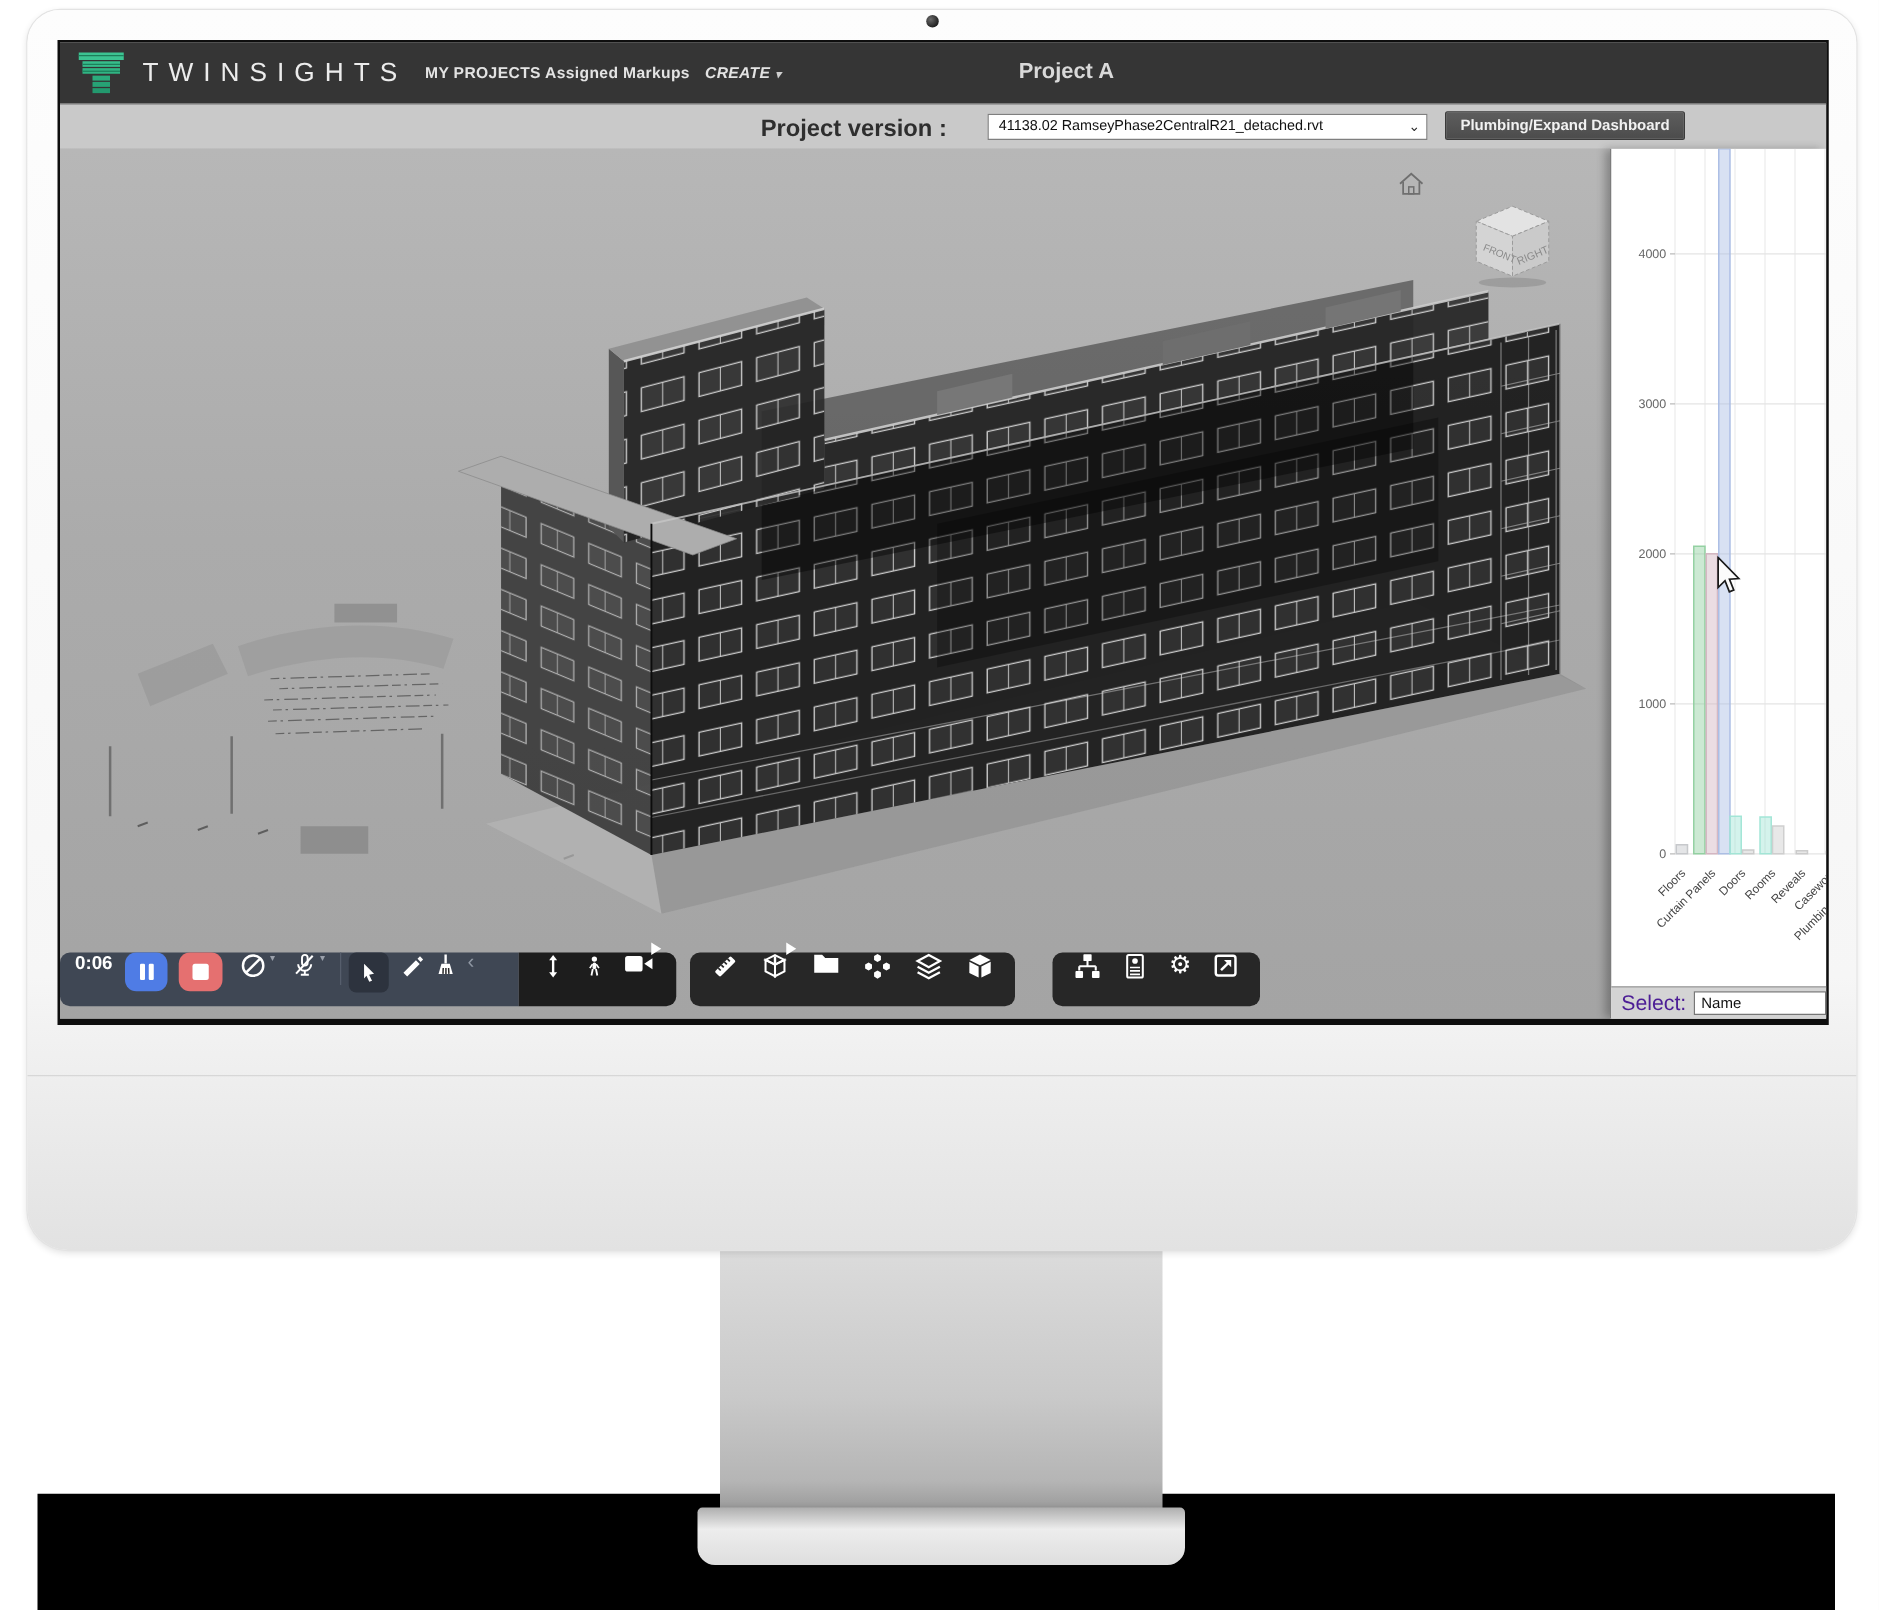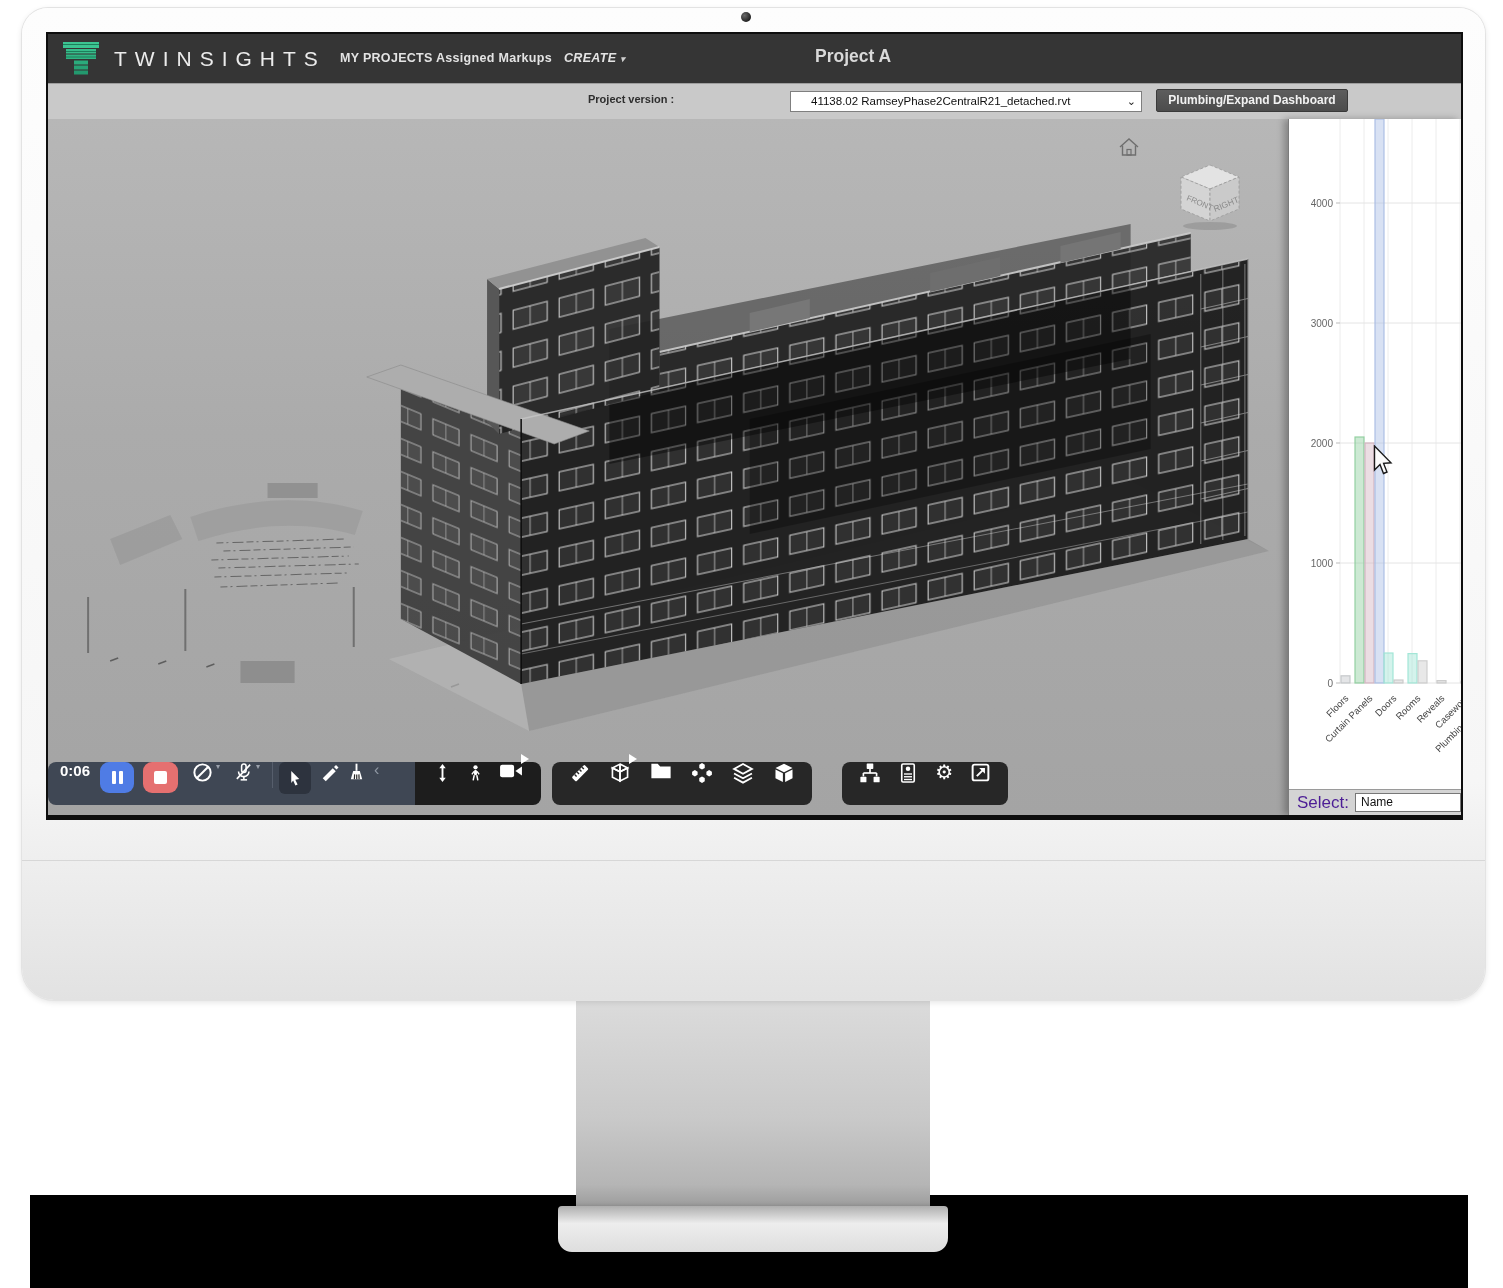--- a/index.html
+++ b/index.html
@@ -27,23 +27,23 @@
   
   .nav{height:49px;background:#353535;position:relative;flex:0 0 auto;}
   .logo{position:absolute;left:12px;top:4px;width:44px;height:44px;}
   .brand{position:absolute;left:66px;top:13px;font-size:21px;letter-spacing:8px;color:#ececec;font-weight:500;}
   .nav-item{position:absolute;top:17px;font-size:12.5px;font-weight:bold;color:#e3e3e3;letter-spacing:.3px;cursor:default;}
   .nav-item .caret{font-size:9px;margin-left:4px;color:#cfcfcf;}
   .nav-title{position:absolute;left:767px;top:12px;font-size:17.5px;font-weight:bold;color:#d9d9d9;}
 
   
   .version-strip{height:36px;background:#c9c9c9;position:relative;flex:0 0 auto;border-top:1px solid #9e9e9e;}
-  .vs-label{position:absolute;left:540px;top:9px;width:190px;text-align:left;font-size:11px;font-weight:bold;color:#2e2e2e;}
+  .vs-label{position:absolute;left:540px;top:9px;width:190px;text-align:center;font-size:19px;font-weight:bold;color:#2e2e2e;}
   .vs-select{position:absolute;left:742px;top:7px;width:352px;height:21px;background:#fff;border:1px solid #7f7f7f;
-    font-size:11.5px;color:#101010;padding:3px 18px 2px 20px;white-space:nowrap;overflow:hidden;}
+    font-size:11.5px;color:#101010;padding:3px 18px 2px 8px;white-space:nowrap;overflow:hidden;}
   .vs-select .sel-caret{position:absolute;right:5px;top:3px;font-size:11px;color:#222;}
   .vs-button{position:absolute;left:1108px;top:5px;width:192px;height:23px;
     background:linear-gradient(180deg,#5d5d5d,#4c4c4c);border:1px solid #3a3a3a;border-radius:2px;
     color:#f2f2f2;font-size:12px;font-weight:bold;text-align:center;line-height:21px;}
 
   
   .workspace{flex:1;display:flex;min-height:0;}
   .viewport{flex:1;position:relative;overflow:hidden;background:linear-gradient(180deg,#b7b7b7 0%,#ababab 45%,#a4a4a4 100%);}
   .scene{position:absolute;inset:0;width:100%;height:100%;}
 

